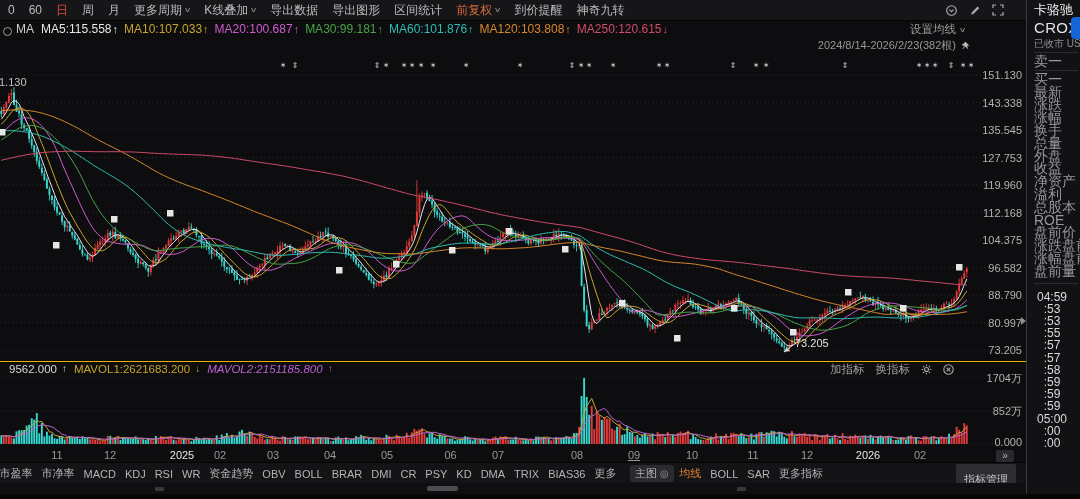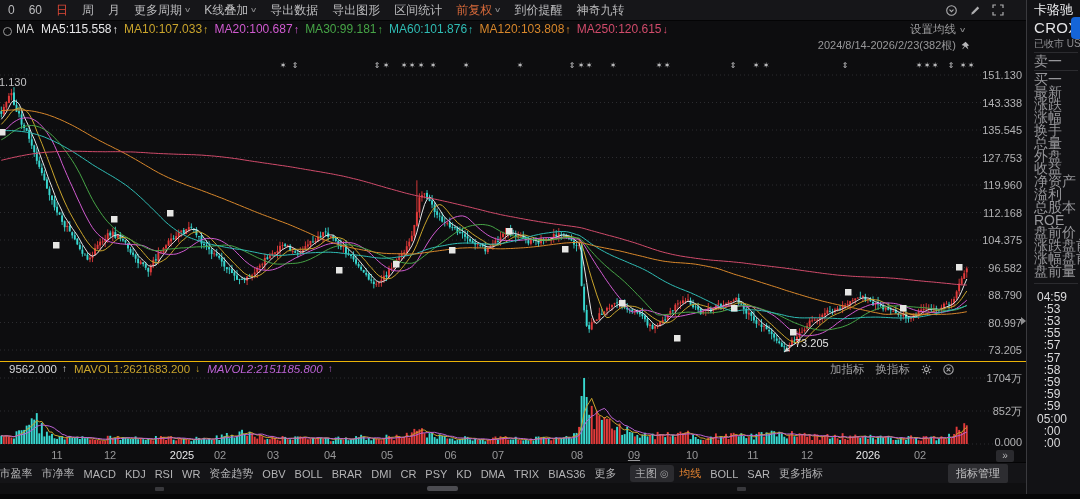--- a/index.html
+++ b/index.html
@@ -29,21 +29,21 @@
 .date-axis{position:absolute;left:0;top:448px;width:1026px;height:14px;font-size:11px;color:#98989a}
 .date-axis span{position:absolute;transform:translateX(-50%);top:1px}
 .date-axis span.strong{color:#e6e6e8}
 .next-btn{position:absolute;right:12px;top:450px;width:18px;height:12px;background:#2a2a2e;border-radius:2px;color:#b5b5b7;font-size:10px;line-height:11px;text-align:center}
 .tabs-row{position:absolute;left:0;top:462px;width:1026px;height:21px;background:#141417;border-top:1px solid #040405;border-bottom:1px solid #040405;display:flex;align-items:center;font-size:11px;color:#b4b4b6;white-space:nowrap;overflow:hidden}
 .tab{padding:0 3.5px;margin:0 1px}
 .tab.first{margin-left:-4px}
 .tab.main-pill{background:#2b2b2f;border-radius:3px;padding:1px 5px;margin-left:9px;display:flex;gap:3px;align-items:center}
 .tab.orange{color:#de8030}
 .badge-circ{font-size:10px;color:#9a9a9c}
-.manage-btn{position:absolute;right:18px;top:464px;background:#2d2d31;border-radius:2px;padding:2px 8px;font-size:11px;color:#c2c2c4}
+.manage-btn{position:absolute;right:10px;top:464px;background:#2d2d31;border-radius:2px;padding:8px 8px;font-size:11px;color:#c2c2c4}
 .scroll-row{position:absolute;left:0;top:483px;width:1026px;height:11px;background:#0f0f11}
 .thumb{position:absolute;left:427px;top:3px;width:31px;height:5px;background:#4c4c51;border-radius:2px}
 .mini{position:absolute;top:4px;height:4px;width:9px;background:#38383c;border-radius:1px}
 .bottom-strip{position:absolute;left:0;top:494px;width:1080px;height:5px;background:#060607}
 .side-panel{position:absolute;left:1026px;top:0;width:54px;height:499px;background:#121215;border-left:1px solid #3a3a3e;padding:2px 0 0 7px;overflow:hidden;box-sizing:border-box}
 .sp-name{font-size:13px;color:#ececee;line-height:16px;white-space:nowrap}
 .sp-ticker-wrap{position:relative;height:19px}
 .sp-ticker{font-size:15px;color:#e4e4e6;line-height:19px;letter-spacing:.3px}
 .sp-badge{position:absolute;right:-9px;top:-1px;width:18px;height:22px;border-radius:4px}
 .sp-status{font-size:10px;color:#8e8e92;line-height:13px;white-space:nowrap}

